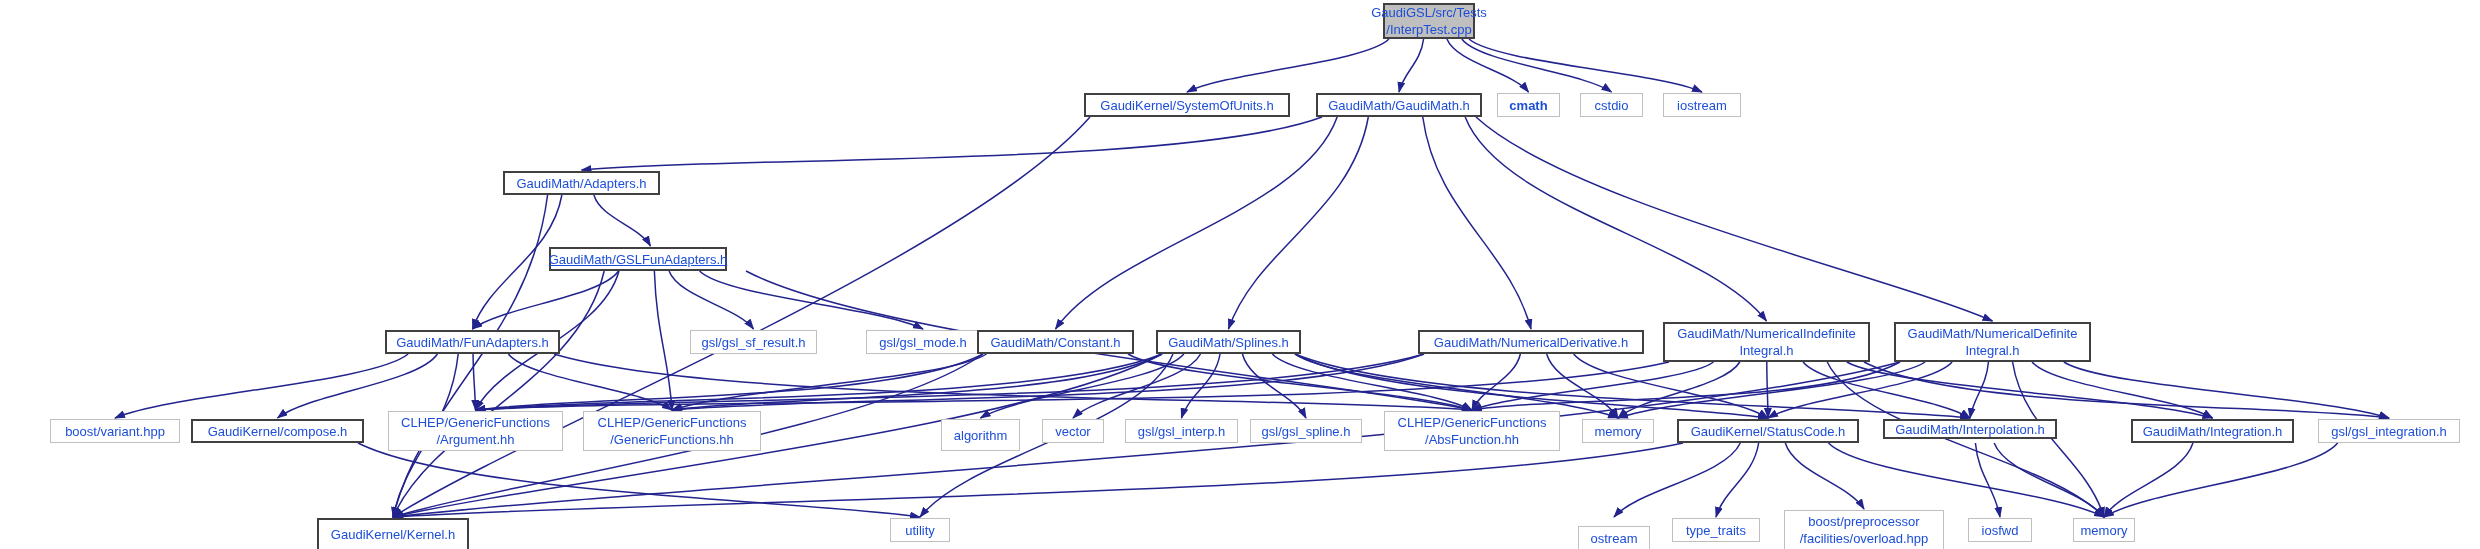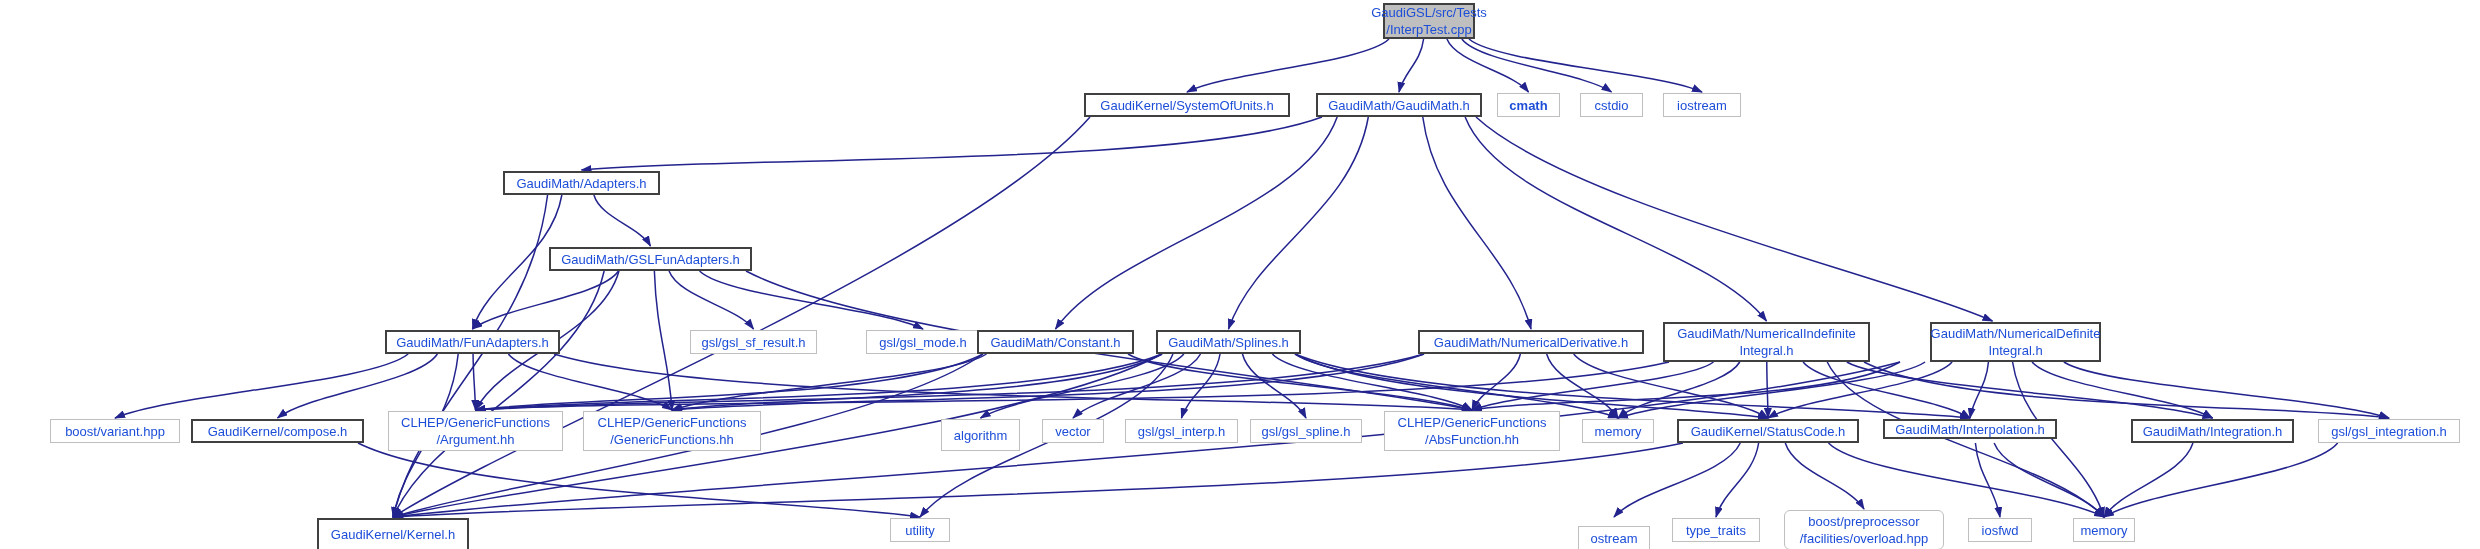--- a/index.html
+++ b/index.html
@@ -104,30 +104,30 @@
   </svg>
   <div id="nodes">
       <div class="nodebox root" style="left: 1383px; top: 3px; width: 92px; height: 36px;">GaudiGSL/src/Tests
 /InterpTest.cpp</div>
       <div class="nodebox strong" style="left: 1084px; top: 93px; width: 206px; height: 24px;">GaudiKernel/SystemOfUnits.h</div>
       <div class="nodebox strong" style="left: 1316px; top: 93px; width: 166px; height: 24px;">GaudiMath/GaudiMath.h</div>
       <div class="nodebox" style="left: 1497px; top: 93px; width: 63px; height: 24px; font-weight: bold;">cmath</div>
       <div class="nodebox" style="left: 1580px; top: 93px; width: 63px; height: 24px;">cstdio</div>
       <div class="nodebox" style="left: 1663px; top: 93px; width: 78px; height: 24px;">iostream</div>
       <div class="nodebox strong" style="left: 503px; top: 171px; width: 157px; height: 24px;">GaudiMath/Adapters.h</div>
-      <div class="nodebox strong" style="left: 549px; top: 247px; width: 203px; height: 24px;">GaudiMath/GSLFunAdapters.h</div>
+      <div class="nodebox strong" style="left: 549px; top: 247px; width: 178px; height: 24px; text-decoration: underline;">GaudiMath/GSLFunAdapters.h</div>
       <div class="nodebox strong" style="left: 385px; top: 330px; width: 175px; height: 24px;">GaudiMath/FunAdapters.h</div>
       <div class="nodebox" style="left: 690px; top: 330px; width: 127px; height: 24px;">gsl/gsl_sf_result.h</div>
       <div class="nodebox" style="left: 866px; top: 330px; width: 114px; height: 24px;">gsl/gsl_mode.h</div>
       <div class="nodebox strong" style="left: 977px; top: 330px; width: 157px; height: 24px;">GaudiMath/Constant.h</div>
       <div class="nodebox strong" style="left: 1156px; top: 330px; width: 145px; height: 24px;">GaudiMath/Splines.h</div>
       <div class="nodebox strong" style="left: 1418px; top: 330px; width: 226px; height: 24px;">GaudiMath/NumericalDerivative.h</div>
       <div class="nodebox strong" style="left: 1663px; top: 322px; width: 207px; height: 40px;">GaudiMath/NumericalIndefinite
 Integral.h</div>
-      <div class="nodebox strong" style="left: 1894px; top: 322px; width: 171px; height: 40px; margin-left: 36px;">GaudiMath/NumericalDefinite
+      <div class="nodebox strong" style="left: 1894px; top: 322px; width: 197px; height: 40px;">GaudiMath/NumericalDefinite
 Integral.h</div>
       <div class="nodebox" style="left: 50px; top: 419px; width: 130px; height: 24px;">boost/variant.hpp</div>
       <div class="nodebox strong" style="left: 191px; top: 419px; width: 173px; height: 24px;">GaudiKernel/compose.h</div>
       <div class="nodebox" style="left: 388px; top: 411px; width: 175px; height: 40px;">CLHEP/GenericFunctions
 /Argument.hh</div>
       <div class="nodebox" style="left: 583px; top: 411px; width: 178px; height: 40px;">CLHEP/GenericFunctions
 /GenericFunctions.hh</div>
       <div class="nodebox" style="left: 941px; top: 419px; width: 79px; height: 32px;">algorithm</div>
       <div class="nodebox" style="left: 1042px; top: 419px; width: 62px; height: 24px;">vector</div>
       <div class="nodebox" style="left: 1125px; top: 419px; width: 113px; height: 24px;">gsl/gsl_interp.h</div>
@@ -136,18 +136,18 @@
 /AbsFunction.hh</div>
       <div class="nodebox" style="left: 1582px; top: 419px; width: 72px; height: 24px;">memory</div>
       <div class="nodebox strong" style="left: 1677px; top: 419px; width: 182px; height: 24px;">GaudiKernel/StatusCode.h</div>
       <div class="nodebox strong" style="left: 1883px; top: 419px; width: 174px; height: 20px;">GaudiMath/Interpolation.h</div>
       <div class="nodebox strong" style="left: 2131px; top: 419px; width: 163px; height: 24px;">GaudiMath/Integration.h</div>
       <div class="nodebox" style="left: 2318px; top: 419px; width: 142px; height: 24px;">gsl/gsl_integration.h</div>
       <div class="nodebox strong" style="left: 317px; top: 518px; width: 152px; height: 33px;">GaudiKernel/Kernel.h</div>
       <div class="nodebox" style="left: 890px; top: 518px; width: 60px; height: 24px;">utility</div>
       <div class="nodebox" style="left: 1578px; top: 518px; width: 72px; height: 24px; margin-top: 8px;">ostream</div>
       <div class="nodebox" style="left: 1672px; top: 518px; width: 88px; height: 24px;">type_traits</div>
-      <div class="nodebox" style="left: 1784px; top: 510px; width: 160px; height: 40px; border-radius: 6px;">boost/preprocessor
+      <div class="nodebox" style="left: 1784px; top: 510px; width: 160px; height: 40px;">boost/preprocessor
 /facilities/overload.hpp</div>
       <div class="nodebox" style="left: 1968px; top: 518px; width: 64px; height: 24px;">iosfwd</div>
       <div class="nodebox" style="left: 2073px; top: 518px; width: 62px; height: 24px;">memory</div>
     </div>
 </div>
 
 </body></html>

